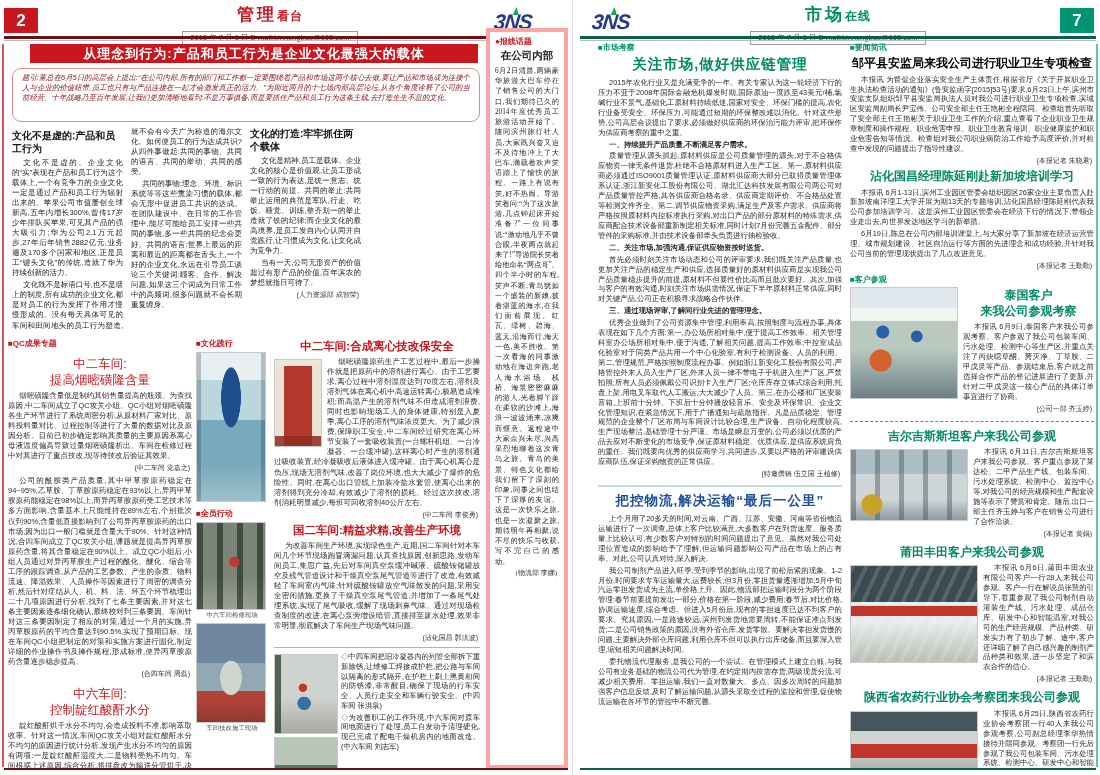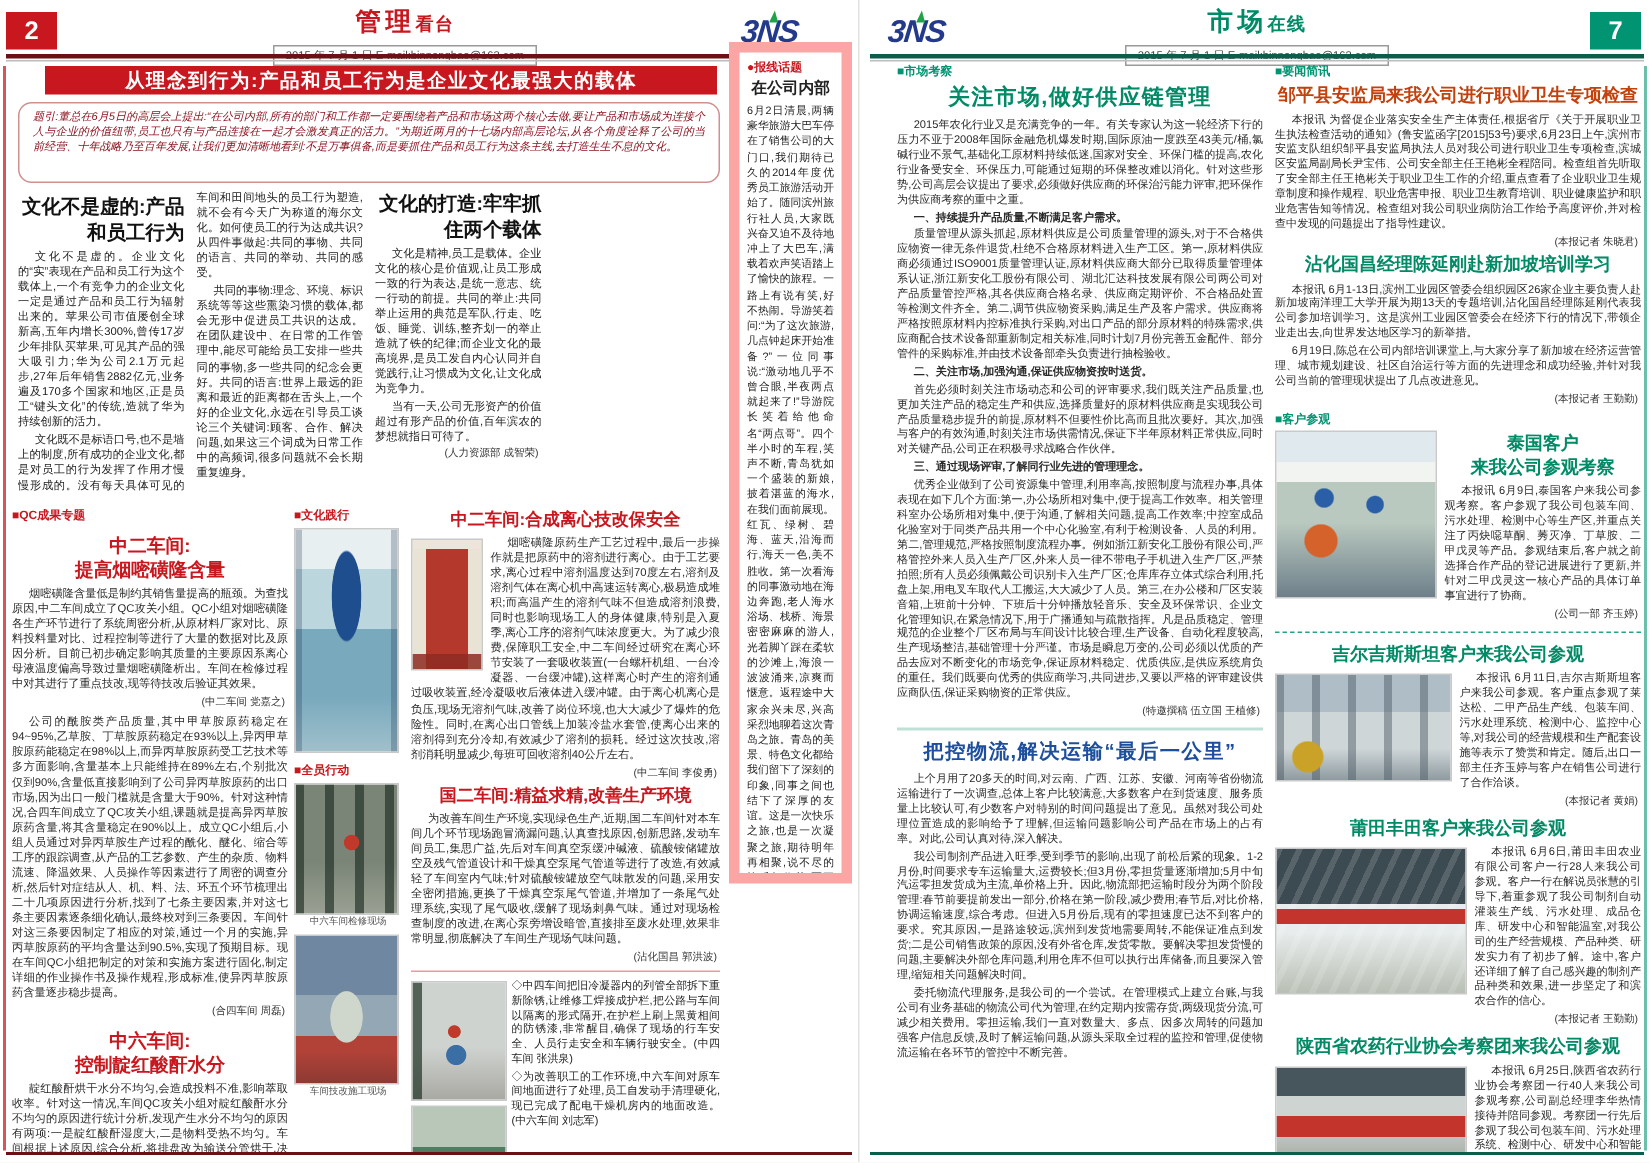--- a/index.html
+++ b/index.html
@@ -35,39 +35,39 @@
   .pre{white-space:pre-line;}
 
   
   #headline-bar{position:absolute;left:30px;top:44px;width:448px;height:19px;line-height:19px;
       color:#fff;font-weight:bold;font-size:13px;text-align:center;letter-spacing:1px;}
   #feature{position:absolute;left:12px;top:68px;width:468px;height:264px;overflow:hidden;}
   #feature .intro{border:1px solid #d09090;border-radius:9px;padding:4px 9px;color:#8a1420;
       font-size:7.4px;line-height:1.35;text-align:justify;font-style:italic;height:44px;overflow:hidden;}
   #feature .cols{margin-top:5px;height:208px;column-count:4;column-gap:8px;column-fill:auto;overflow:hidden;}
   #feature .cols{font-size:7.5px;line-height:1.34;text-align:justify;}
-  #feature h5{font-size:13px;margin:2px 0;text-align:right;color:#111;}
+  #feature h5{font-size:10px;margin:2px 0;text-align:left;color:#111;}
   #feature p{margin:0 0 2px 0;text-indent:1.5em;}
 
   
   #qc-col{position:absolute;left:8px;top:338px;width:184px;height:430px;overflow:hidden;}
-  .art-title-red{font-size:12.5px;font-weight:bold;text-align:center;line-height:1.28;margin:7px 0 3px;}
+  .art-title-red{font-size:12.5px;font-weight:normal;text-align:center;line-height:1.28;margin:7px 0 3px;}
   #strip-col{position:absolute;left:196px;top:338px;width:72px;height:430px;overflow:hidden;}
   .ph{display:block;border:1px solid #c9c9c9;}
   .cap{font-size:6.4px;color:#555;text-align:center;line-height:1.2;margin:1px 0 4px;}
   #culture-col{position:absolute;left:274px;top:338px;width:206px;height:430px;overflow:hidden;}
   .c-title{font-size:11.5px;font-weight:bold;text-align:center;margin:1px 0 3px;}
   .pink-div{border-top:1px solid #e89aa0;margin:4px 0;}
   .fl{float:left;margin:2px 5px 2px 0;}
   .bullets{font-size:7.3px;line-height:1.34;text-align:justify;}
   .bullets p{margin:0 0 2px 0;}
 
   
-  #hotline{position:absolute;left:486px;top:28px;width:82px;height:561px;border:7px solid #fca5a5;
-      padding:4px 5px;box-sizing:border-box;overflow:hidden;background:#fff;}
+  #hotline{position:absolute;left:486px;top:28px;width:82px;height:741px;border:4px solid #fca5a5;
+      padding:4px 5px;box-sizing:border-box;overflow:hidden;background:#fff;font-family:Liberation Serif, serif;}
   #hotline .t{font-size:10.5px;font-weight:bold;text-align:center;margin:2px 0 3px;}
   #hotline .b{font-size:7.2px;line-height:1.42;text-align:justify;}
 
   
   #market-col{position:absolute;left:22px;top:42px;width:244px;height:726px;overflow:hidden;}
   .g-title{font-size:14.5px;font-weight:bold;text-align:center;letter-spacing:1px;margin:2px 0 4px;}
   .sub-b{font-weight:bold;}
   .teal-div{border-top:2px solid #bfe0d6;margin:6px 0 5px;}
   .blue-title{font-size:13.5px;font-weight:bold;text-align:center;letter-spacing:1px;margin:2px 0 4px;}
   #news-col{position:absolute;left:274px;top:42px;width:244px;height:726px;overflow:hidden;}
@@ -262,21 +262,21 @@
         <p>委托物流代理服务,是我公司的一个尝试。在管理模式上建立台账,与我公司有业务基础的物流公司代为管理,在约定期内按需存货,两级现货分流,可减少相关费用。零担运输,我们一直对数量大、多点、因多次周转的问题加强客户信息反馈,及时了解运输问题,从源头采取全过程的监控和管理,促使物流运输在各环节的管控中不断完善。</p>
 
       </div>
 
     </div>
 
     <div id="news-col">
       <div class="seclabel" style="color:#009472;">■要闻简讯</div>
 
       <div>
-        <div class="n-title" style="color:#c2410c;">邹平县安监局来我公司进行职业卫生专项检查</div>
+        <div class="n-title" style="color:#000000;">邹平县安监局来我公司进行职业卫生专项检查</div>
         <div class="body-t" style="font-size:7.4px;">
             <p>本报讯 为督促企业落实安全生产主体责任,根据省厅《关于开展职业卫生执法检查活动的通知》(鲁安监函字[2015]53号)要求,6月23日上午,滨州市安监支队组织邹平县安监局执法人员对我公司进行职业卫生专项检查,滨城区安监局副局长尹宝伟、公司安全部主任王艳彬全程陪同。检查组首先听取了安全部主任王艳彬关于职业卫生工作的介绍,重点查看了企业职业卫生规章制度和操作规程、职业危害申报、职业卫生教育培训、职业健康监护和职业危害告知等情况。检查组对我公司职业病防治工作给予高度评价,并对检查中发现的问题提出了指导性建议。</p>
           </div>
         <div class="sign">(本报记者 朱晓君)</div>
       </div>
 
       <div>
         <div class="n-title" style="color:#008a66;">沾化国昌经理陈延刚赴新加坡培训学习</div>
         <div class="body-t" style="font-size:7.4px;">
           <p>本报讯 6月1-13日,滨州工业园区管委会组织园区26家企业主要负责人赴新加坡南洋理工大学开展为期13天的专题培训,沾化国昌经理陈延刚代表我公司参加培训学习。这是滨州工业园区管委会在经济下行的情况下,带领企业走出去,向世界发达地区学习的新举措。</p>

